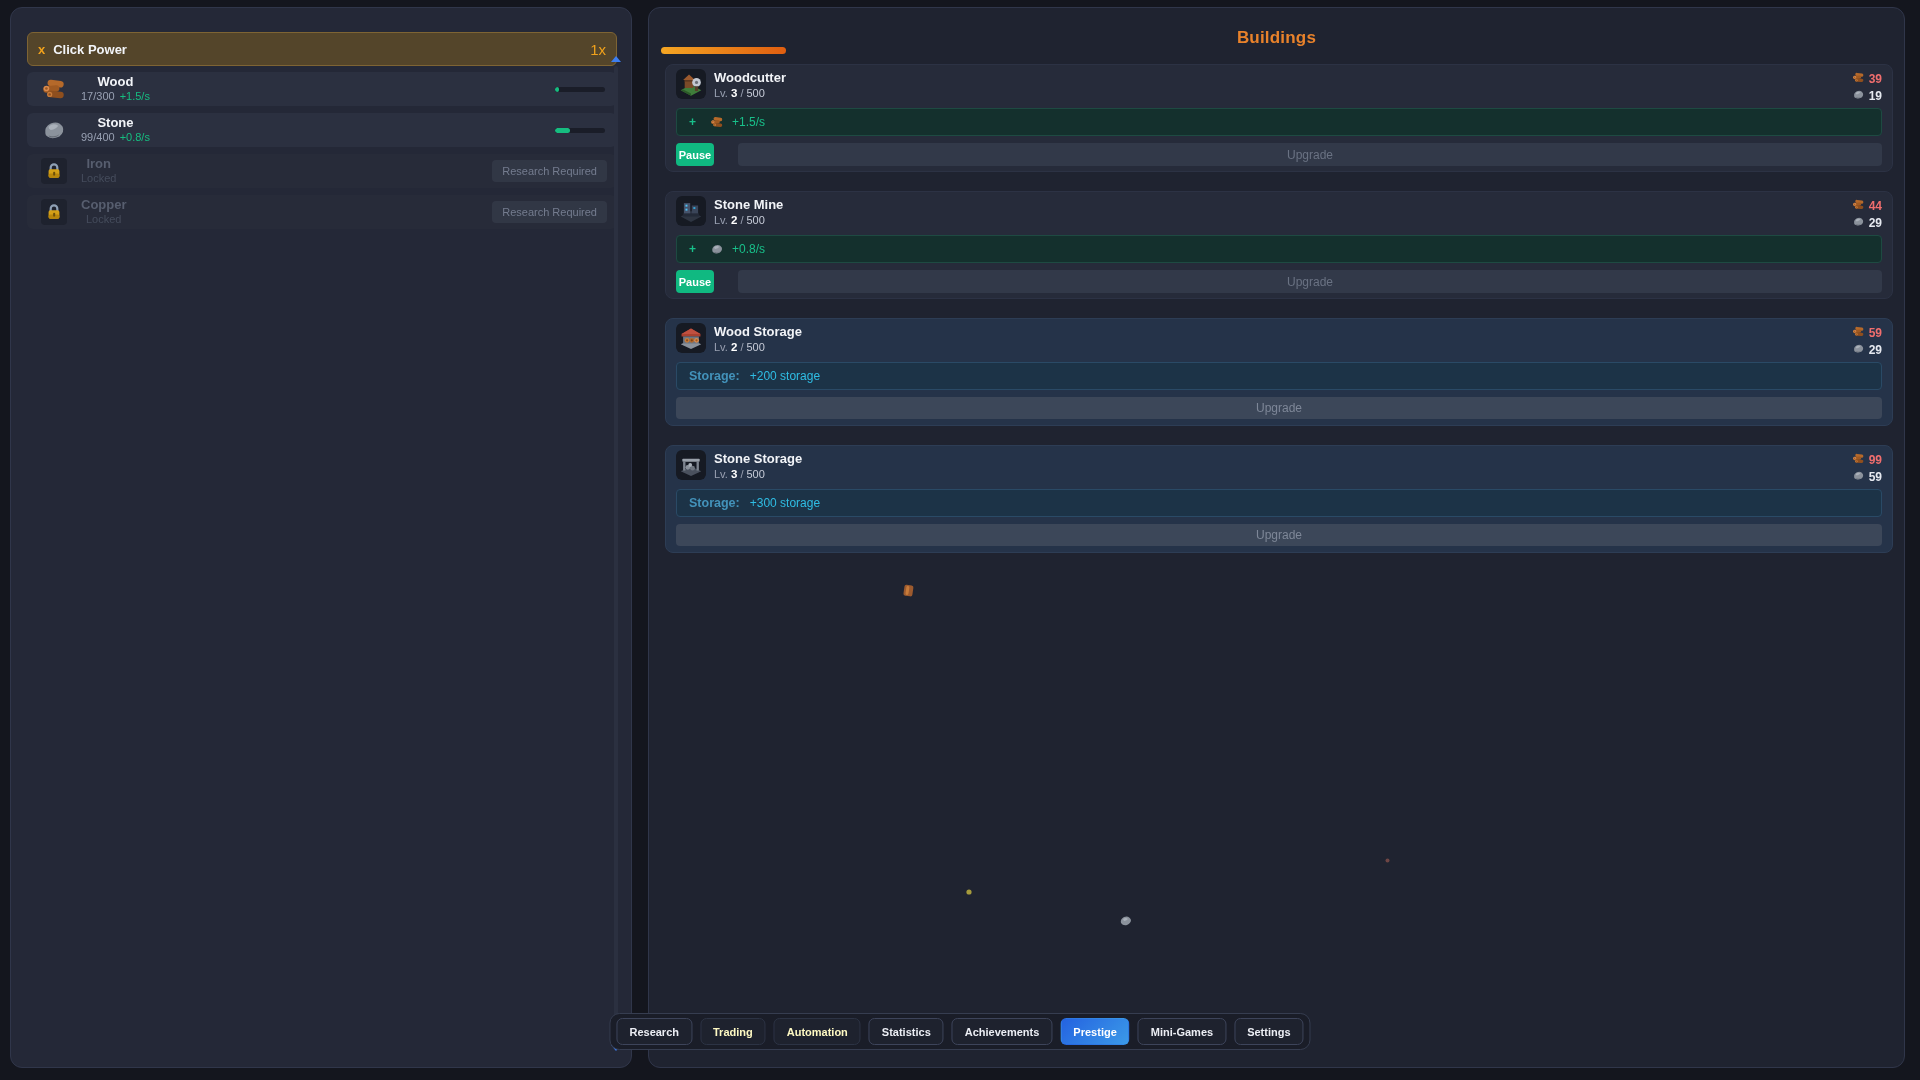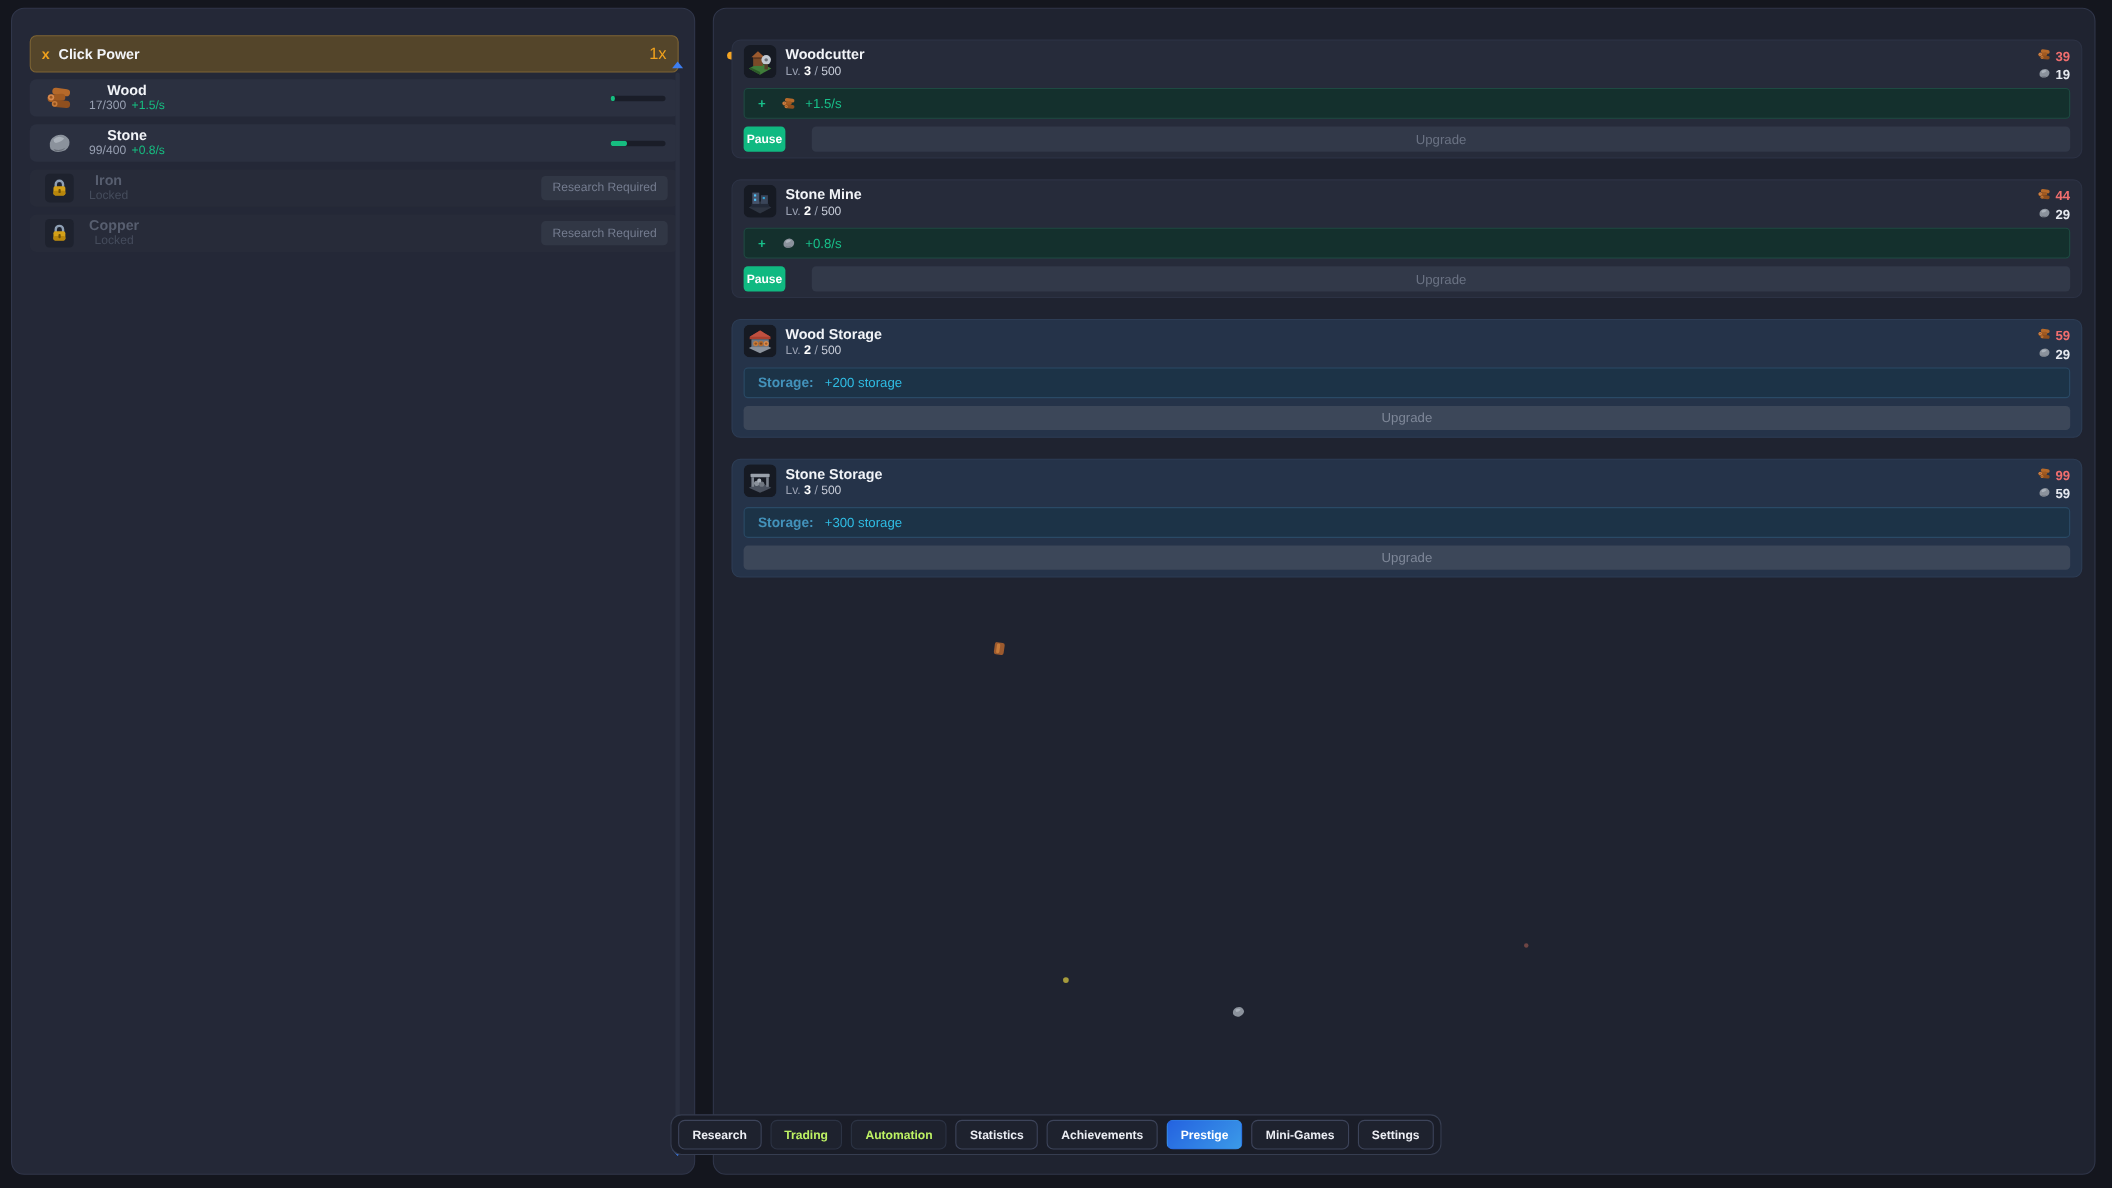--- a/index.html
+++ b/index.html
@@ -120,21 +120,21 @@
   .bottom-nav {
     position:absolute; left:50%; transform:translateX(-50%); top:1013px;
     height:37px; background:#1a1d28; border:1px solid #363d50; border-radius:10px;
     display:flex; align-items:center; gap:8px; padding:0 6px;
   }
   .nav-btn {
     height:27px; padding:0 12px; border-radius:6px; font-size:11px; font-weight:bold;
     font-family:inherit; background:#1e222e; border:1px solid #3d445a; color:#eceef4; cursor:pointer;
     white-space:nowrap;
   }
-  .nav-btn.disabled { color:#bef264; border-color:#2c3344; cursor:default; }
+  .nav-btn.disabled { color:#fef9c3; border-color:#2c3344; cursor:default; }
   .nav-btn.active { background:linear-gradient(135deg,#2462e0,#3b9ae8); border-color:transparent; color:#fff; }
 
   
   .particle { position:absolute; pointer-events:none; }
 </style>
 </head>
 <body>
 
 <div class="app">
 
@@ -221,20 +221,21 @@
         </div>
       </div>
 
     <div class="scroll-track"></div>
     <div class="scroll-arrow up"></div>
     <div class="scroll-arrow down"></div>
   </section>
 
   <section class="panel right-panel">
     <div class="xp-bar"></div>
+    <div class="panel-title">Buildings</div>
 
 
     <div class="building-list" id="building-list">
         <div class="building-card production">
           <div class="bc-header">
             <div class="bc-icon"><svg width="30" height="30" viewBox="0 0 38 38">
       <rect width="38" height="38" rx="6" fill="#161a23"></rect>
       <polygon points="6,27 19,20 32,27 19,34" fill="#3f7d3a"></polygon>
       <polygon points="6,27 19,34 19,31 9,26" fill="#2c5a28"></polygon>
       <rect x="11" y="13" width="11" height="11" fill="#7a4a28"></rect>

